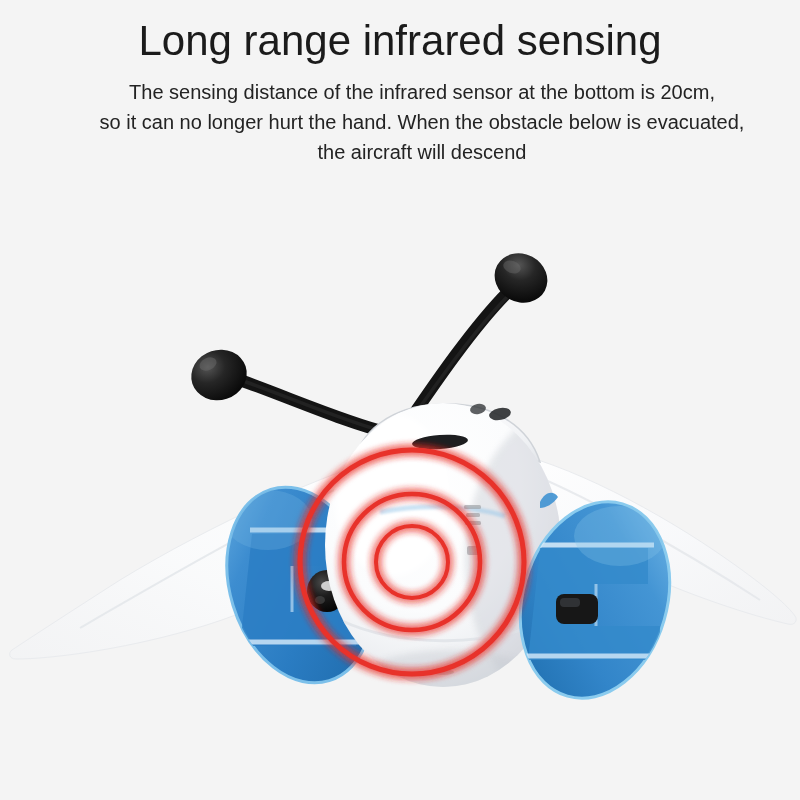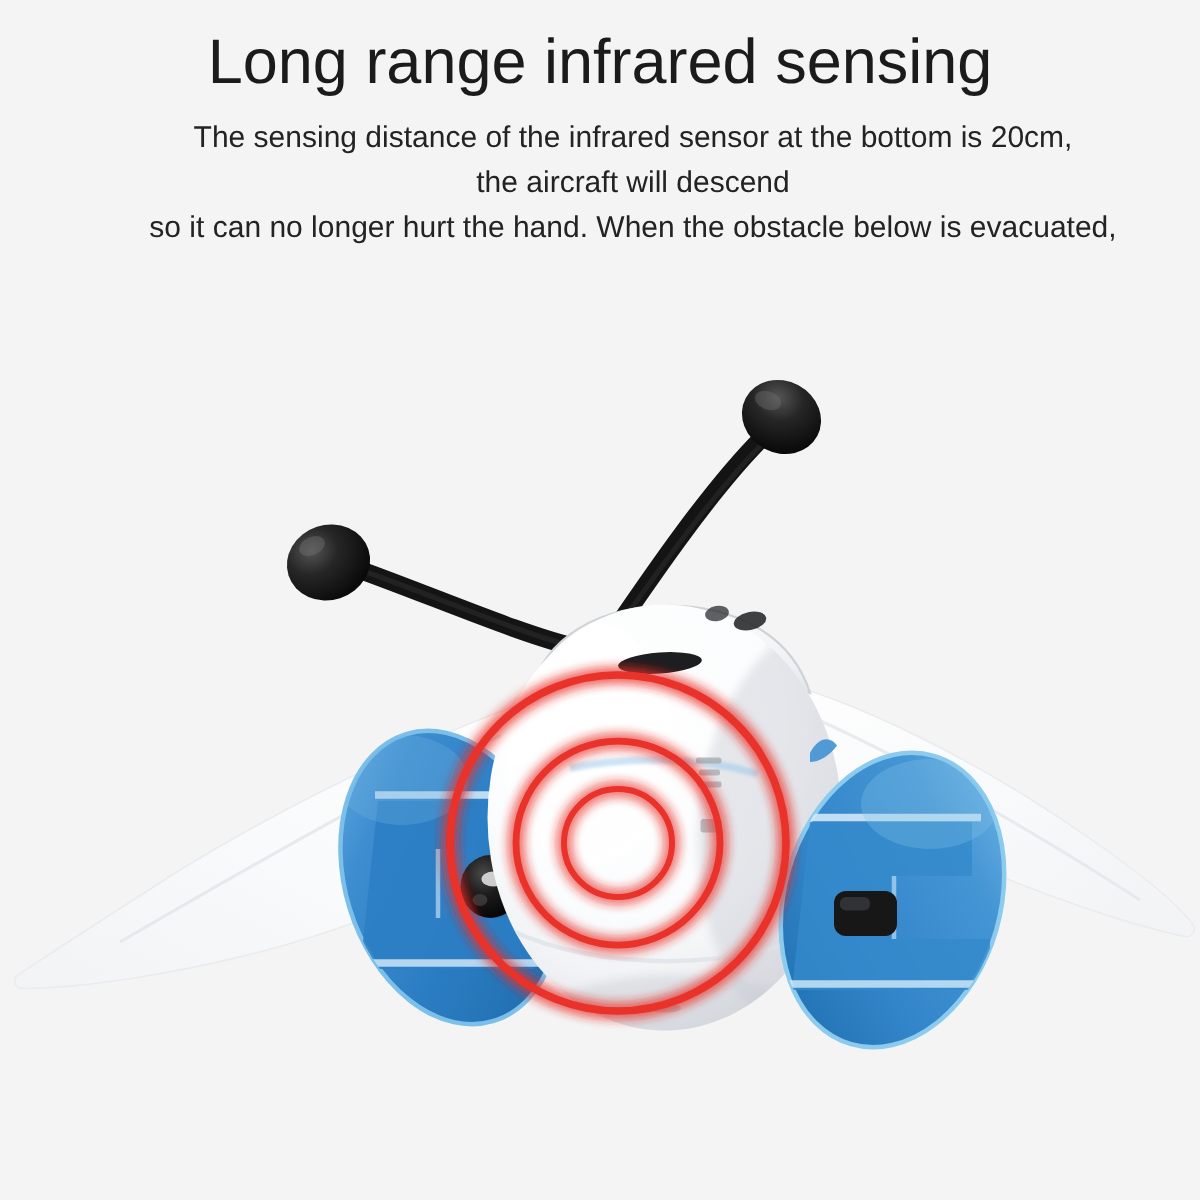--- a/index.html
+++ b/index.html
@@ -69,22 +69,22 @@
 </style>
 </head>
 <body style="background: rgb(244, 244, 244); width: 800px; height: 800px;">
 
 <div id="page" style="background: rgb(244, 244, 244); width: 800px; height: 800px;">
 
   <div class="text-block">
     <h1 class="headline" style="color: rgb(27, 27, 27);">Long range infrared sensing</h1>
     <p class="subcopy" style="color: rgb(35, 35, 35);">
       <span class="line">The sensing distance of the infrared sensor at the bottom is 20cm,</span>
+      <span class="line">so it can no longer hurt the hand. When the obstacle below is evacuated,</span>
       <span class="line">the aircraft will descend</span>
-      <span class="line">so it can no longer hurt the hand. When the obstacle below is evacuated,</span>
     </p>
   </div>
 
   <div class="scene">
     <svg width="800" height="800" viewBox="0 0 800 800" xmlns="http://www.w3.org/2000/svg">
       <defs>
 
         <radialGradient id="bodyGrad" cx="40%" cy="30%" r="78%">
           <stop offset="0%" stop-color="#ffffff"></stop>
           <stop offset="55%" stop-color="#fbfcfd"></stop>

